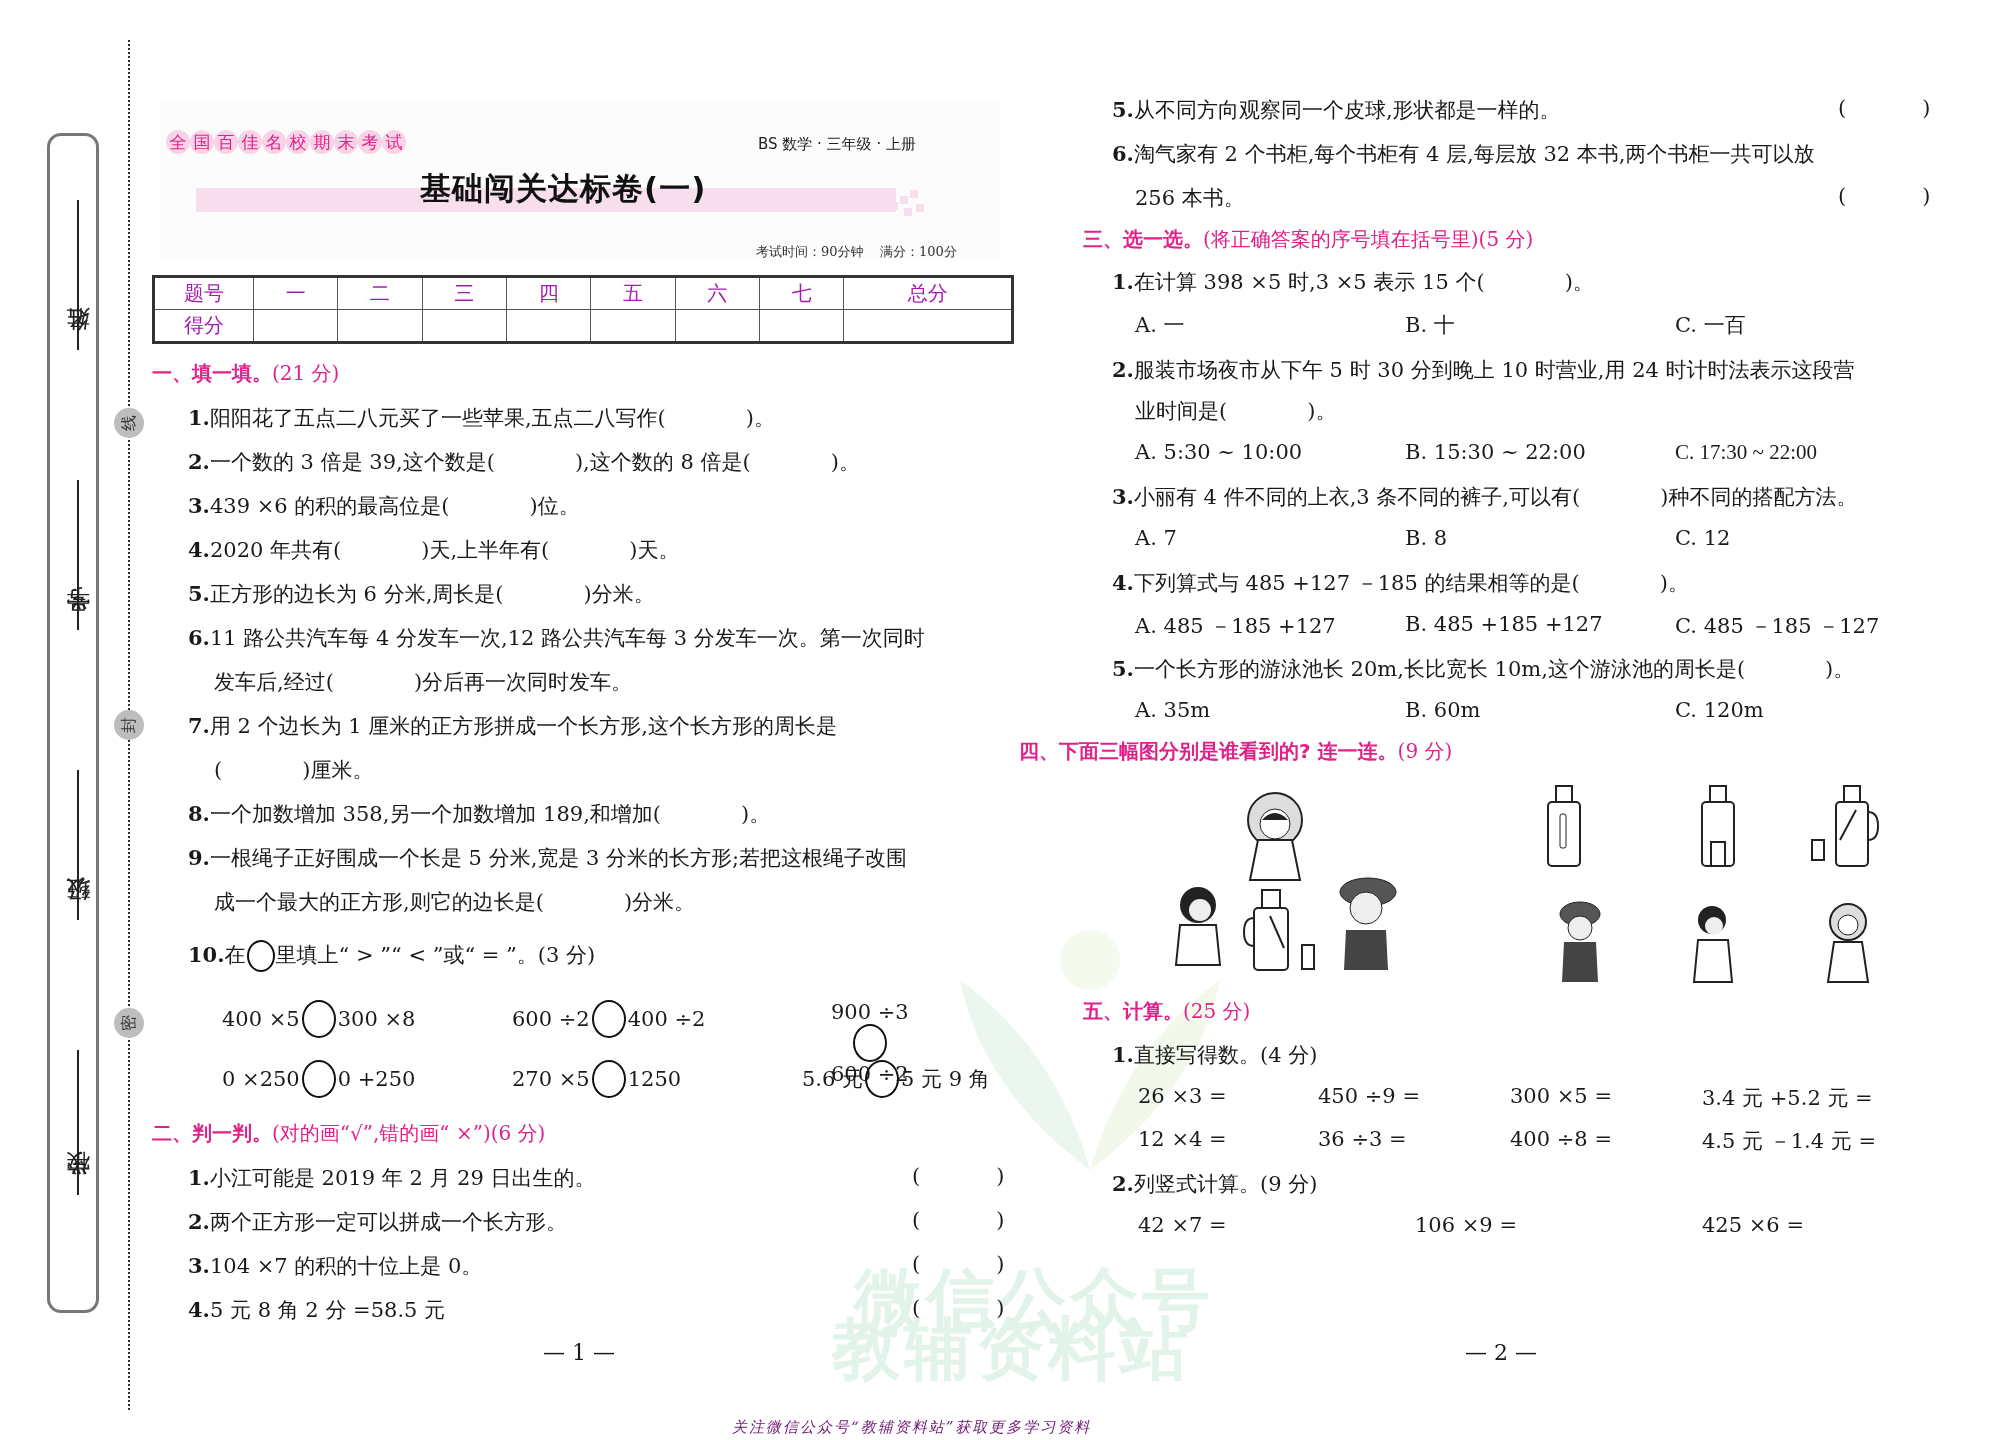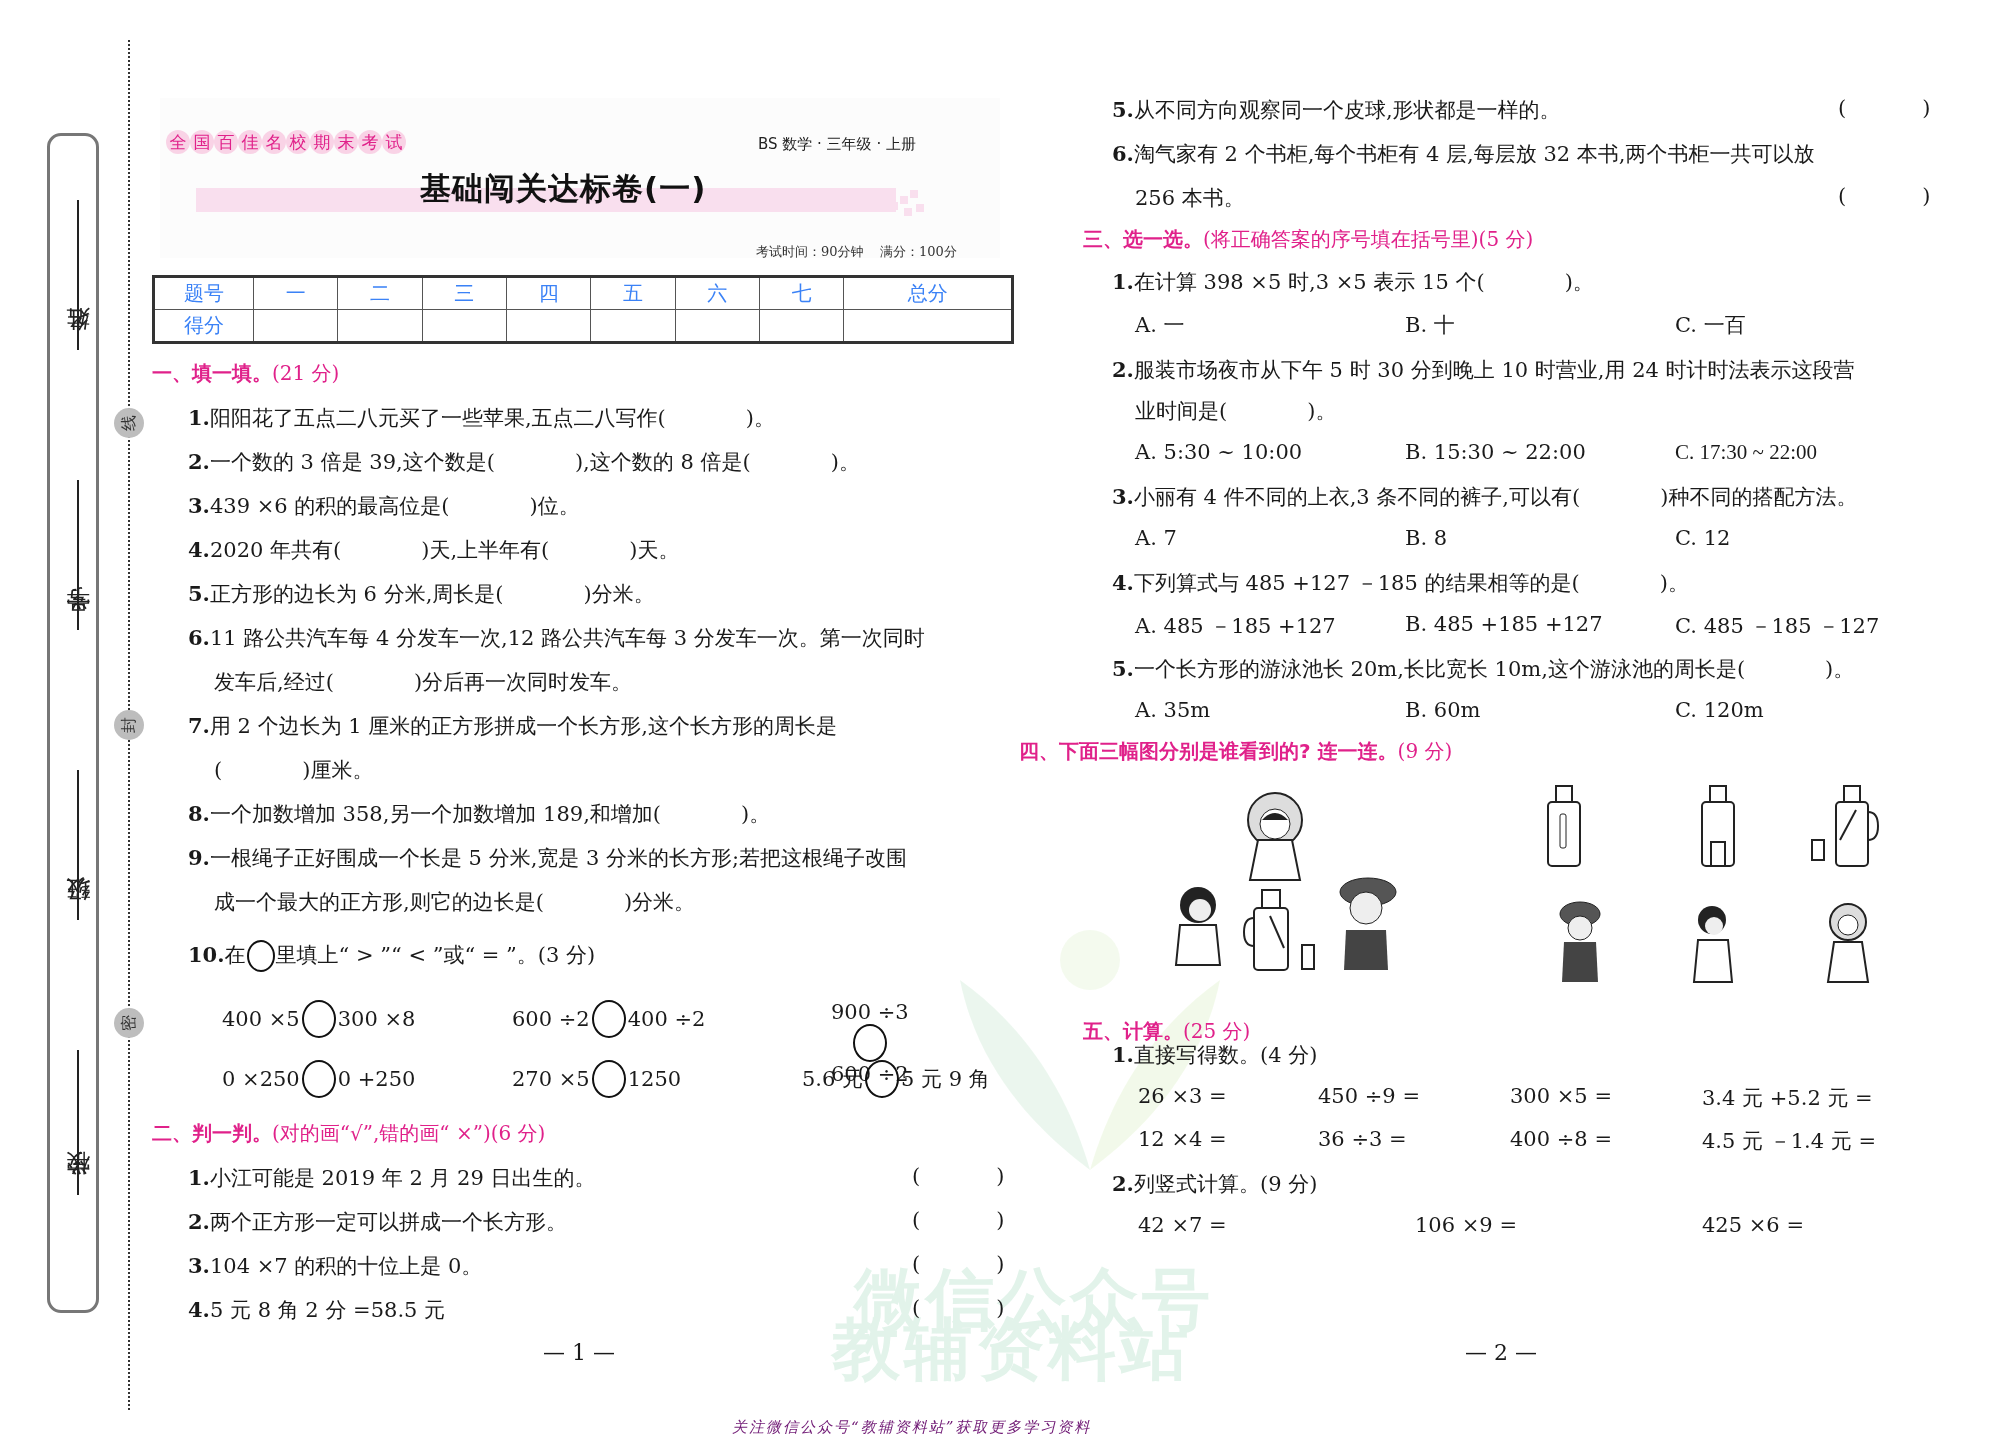--- a/index.html
+++ b/index.html
@@ -20,21 +20,21 @@
   .brand span { display: inline-block; width: 24px; height: 24px; border-radius: 50%; background: #f9d3e6; color: #e0218a; font-size: 17px; text-align: center; line-height: 24px; margin-right: 0px; font-family: "DejaVu Serif", serif; }
   .subject { position: absolute; left: 758px; top: 135px; font-family: "DejaVu Sans", sans-serif; font-size: 15px; color: #222; }
   .title-band { position: absolute; left: 196px; top: 188px; width: 700px; height: 24px; background: #f9dfee; }
   .title-band-dots { position: absolute; left: 880px; top: 188px; width: 50px; height: 28px; }
   .title-band-dots i { position: absolute; width: 8px; height: 8px; background: #f9dfee; }
   .title { position: absolute; left: 420px; top: 168px; font-family: "DejaVu Sans", sans-serif; font-weight: bold; font-size: 31px; color: #111; letter-spacing: 1px; }
   .exam-meta { position: absolute; left: 756px; top: 243px; font-size: 13px; color: #333; }
 
   
   table.score { position: absolute; left: 152px; top: 275px; width: 862px; border-collapse: collapse; border: 3px solid #333; }
-  table.score td { border: 1px solid #555; height: 33px; text-align: center; font-size: 20px; color: #3b82f6; }
+  table.score td { border: 1px solid #555; height: 33px; text-align: center; font-size: 20px; color: #a21caf; }
   table.score td:first-child { width: 100px; }
   .sec-h { position: absolute; font-family: "DejaVu Sans", sans-serif; font-weight: bold; font-size: 20px; color: #e0218a; }
   .sec-h .note { font-weight: normal; font-family: "DejaVu Serif", serif; }
 
   .q { position: absolute; font-size: 21px; white-space: nowrap; color: #1a1a1a; }
   .q b { font-weight: bold; }
   .blank { display: inline-block; width: 80px; }
   .paren { position: absolute; font-size: 21px; }
 
   .cmp { position: absolute; font-size: 21px; display: flex; align-items: center; white-space: nowrap; }
@@ -329,21 +329,21 @@
     <circle cx="164" cy="26" r="9" fill="#eee"></circle>
     <path d="M148 40 l30 0 l4 42 l-38 0 z" fill="#fff" stroke="#222" stroke-width="2"></path>
   </g>
   <g>
     <circle cx="298" cy="22" r="18" fill="#ddd" stroke="#222" stroke-width="2"></circle>
     <circle cx="298" cy="25" r="10" fill="#fff" stroke="#222"></circle>
     <path d="M284 42 l28 0 l6 40 l-40 0 z" fill="#fff" stroke="#222" stroke-width="2"></path>
   </g>
 </svg>
 
-<div class="sec-h" style="left:1083px;top:998px;margin-top:20px;">
+<div class="sec-h" style="left:1083px;top:998px;">
   <span>五、计算。</span><span class="note">(25 分)</span>
 </div>
 <div class="q" style="left:1112px;top:1041px;"><b>1.</b><span>直接写得数。(4 分)</span></div>
 
 <div class="opt" style="left:1138px;top:1084px;">26 ×3 =</div>
 <div class="opt" style="left:1318px;top:1084px;">450 ÷9 =</div>
 <div class="opt" style="left:1510px;top:1084px;">300 ×5 =</div>
 <div class="opt" style="left:1702px;top:1084px;">3.4 元 +5.2 元 =</div>
 <div class="opt" style="left:1138px;top:1127px;">12 ×4 =</div>
 <div class="opt" style="left:1318px;top:1127px;">36 ÷3 =</div>

